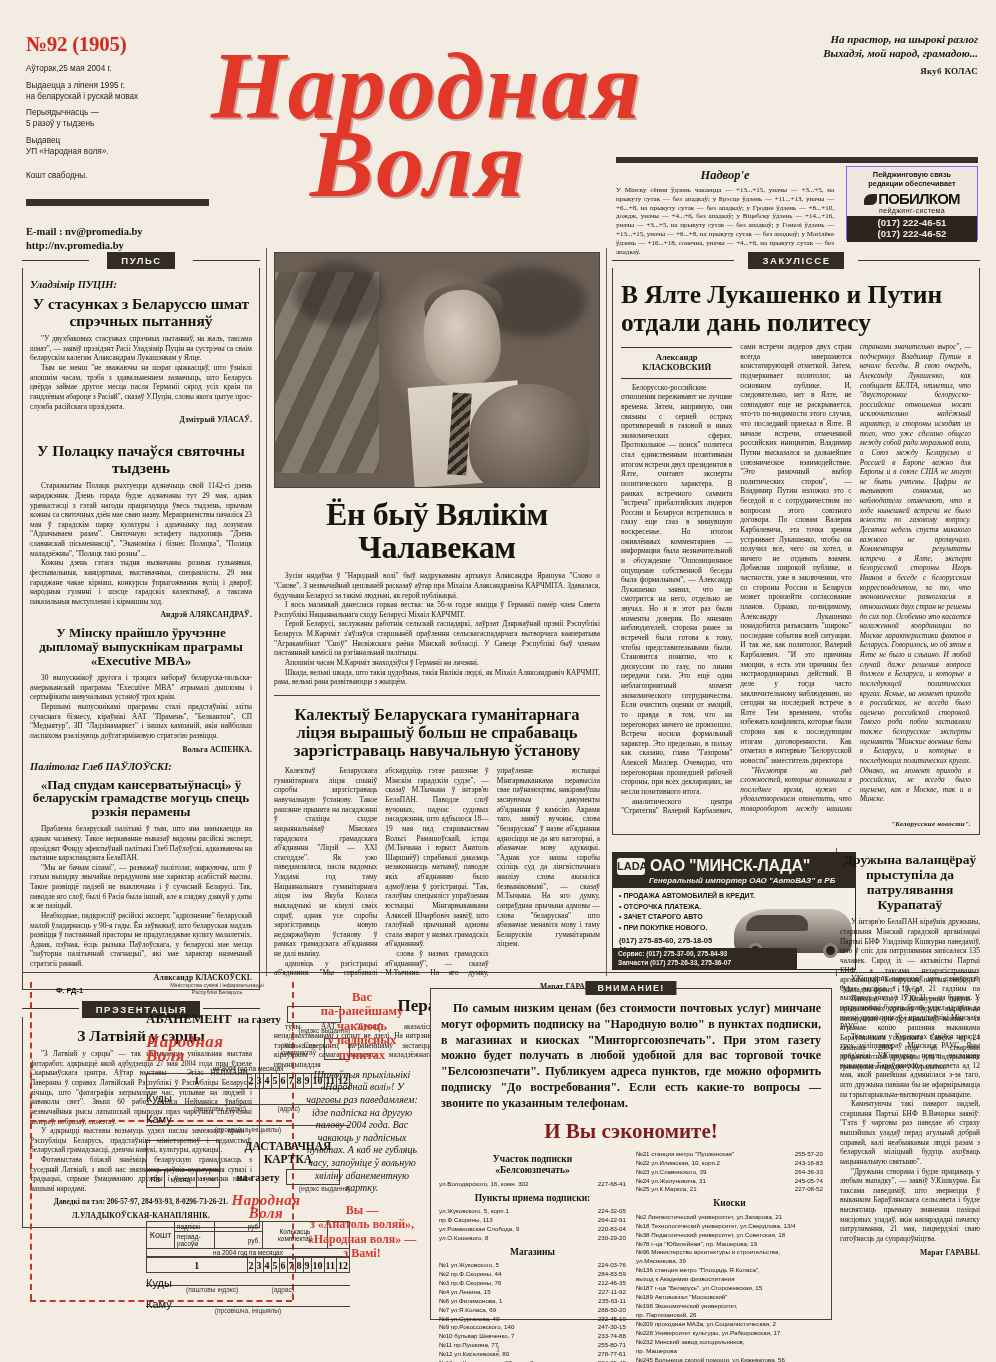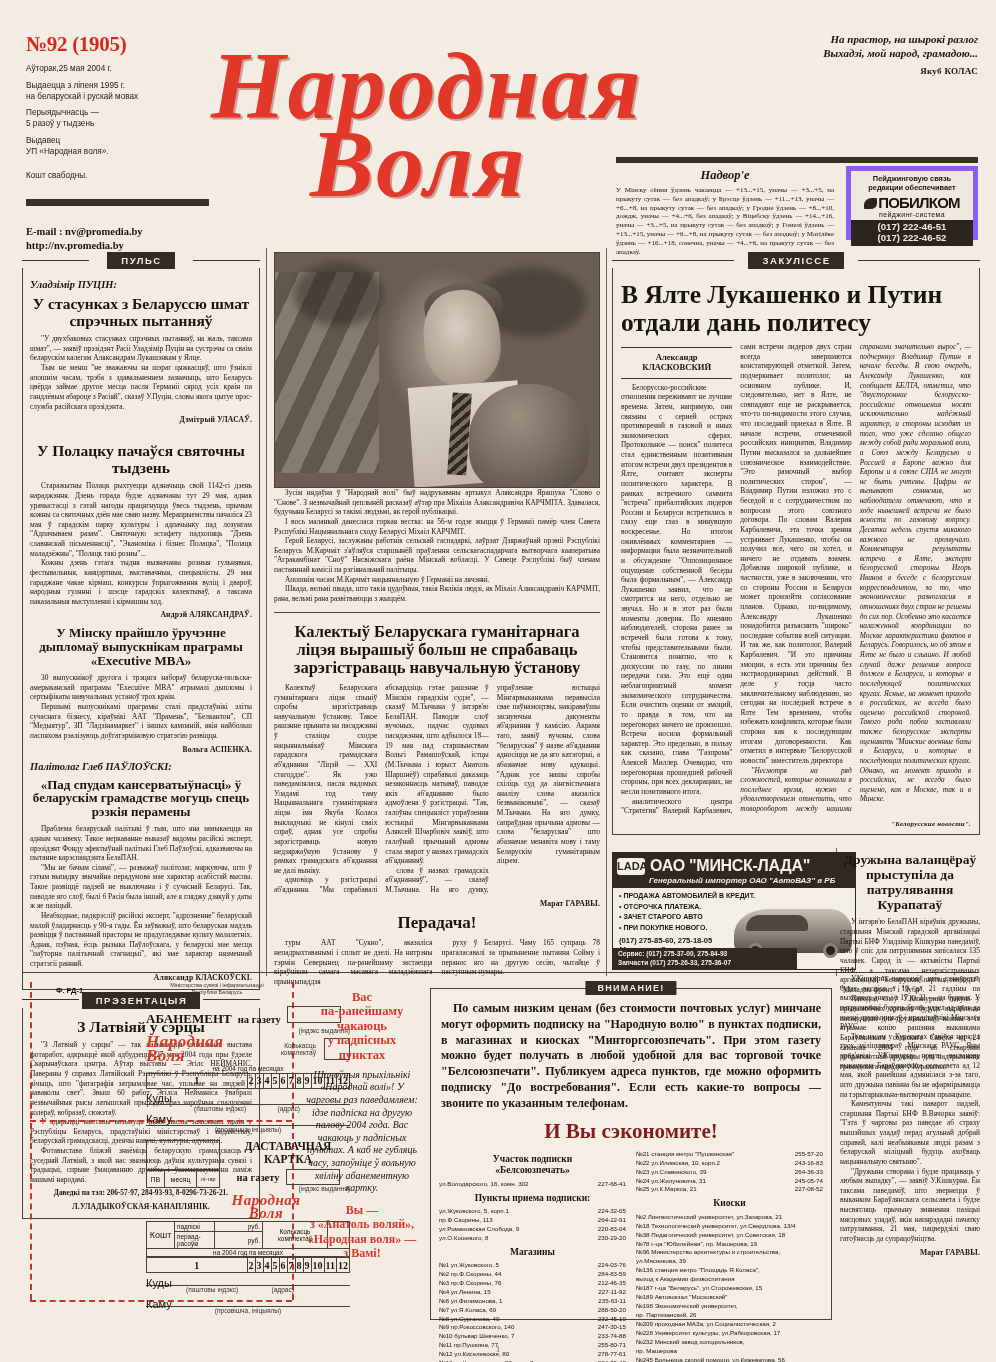--- a/index.html
+++ b/index.html
@@ -42,21 +42,21 @@
     font-family:"Liberation Serif", serif; font-style:italic; font-weight:bold; font-size:11px; line-height:1.3; }
   .mh-epi-author { margin-top:5px; font-size:9px; font-style:normal; letter-spacing:.3px; }
 
   
   .weather { position:absolute; left:616px; top:168px; width:218px; }
   .weather h3 { margin:0 0 3px 0; text-align:center; font-style:italic; font-size:12.5px; font-weight:bold; }
   .weather p { margin:0; font-size:7px; line-height:1.26; text-align:justify; }
   .weather .src { text-align:right; font-style:italic; font-size:6.5px; margin-top:3px; color:#4b4038;}
 
   
-  .pager-ad { position:absolute; left:846px; top:166px; width:132px; height:74px; border:5px solid #8b5cf6; background:#efe8df;}
+  .pager-ad { position:absolute; left:846px; top:166px; width:132px; height:74px; border:1px solid #8b5cf6; background:#efe8df;}
   .pager-ad .pa-top { text-align:center; font-family:"Liberation Sans", sans-serif; font-size:7.4px; line-height:1.25; padding:3px 2px 0; font-weight:600;}
   .pager-ad .pa-logo { text-align:center; font-family:"Liberation Sans", sans-serif; font-weight:bold; font-size:15px; letter-spacing:-.8px; margin-top:1px; position:relative;}
   .pager-ad .pa-logo .swoosh { display:inline-block; width:13px; height:11px; background:#2b241f; border-radius:60% 8% 50% 8%; vertical-align:-1px; margin-right:1px;}
   .pager-ad .pa-sub { text-align:center; font-family:"Liberation Sans", sans-serif; font-size:7px; letter-spacing:.4px; }
   .pager-ad .pa-phone { background:#2b241f; color:#f2ece3; font-family:"Liberation Sans", sans-serif; font-weight:bold; font-size:9.6px; text-align:center; padding:1px 0 2px; line-height:1.25; margin-top:2px;}
 
   .mh-bottom-rule { position:absolute; left:616px; top:157px; width:362px; height:6px; background:#37302b; }
 
   
   .sect-tab {
@@ -284,21 +284,21 @@
       <div style="margin-top:7px;">
         <div class="kicker">Палітолаг Глеб ПАЎЛОЎСКІ:</div>
         <h2 class="hl sm">«Пад спудам кансерватыўнасці» ў беларускім грамадстве могуць спець рэзкія перамены</h2>
         <p class="body">Праблема беларускай палітыкі ў тым, што яна замыкаецца на адным чалавеку. Такое меркаванне выказаў вядомы расійскі эксперт, прэзідэнт Фонду эфектыўнай палітыкі Глеб Паўлоўскі, адказваючы на пытанне карэспандэнта БелаПАН.</p>
         <p class="body">"Мы не бачым сіламі", — разважаў палітолаг, мяркуючы, што ў гэтым выпадку звычайна перадумова мае характар асабістай выспы. Такое развіццё падзей не выключана і ў сучаснай Беларусі. Так, паводле яго слоў, былі б Расія была іншай, але я гляджу дзякуй у даты ж яе пазіцый.</p>
         <p class="body">Неабходнае, падкрэсліў расійскі эксперт, "адрозненне" беларускай малой ўладарнасць у 90-я гады. Ён заўважыў, што беларуская мадэль развіцця ў пастаяннай прасторы не прадугледжвае культу малалетніх. Аднак, пэўная, ёсць рызыка Паўлоўскага, у беларускі мае месца "паўторна палітычнай стагнацыі", які мае характар нязменнай стратэгіі ранняй.</p>
         <div class="byline">Аляксандр КЛАСКОЎСКІ.</div>
       </div>
     </div>
 
-    <div class="tab-wrap w2" style="margin-top:0;">
+    <div class="tab-wrap w2" style="margin-top:9px;">
       <span class="sect-tab">ПРЭЗЕНТАЦЫЯ</span>
     </div>
     <div style="border:1px solid #4a423a;border-top:0;padding:5px 7px 7px;margin-top:-1px;">
       <h2 class="hl">З Латвіяй у сэрцы</h2>
       <p class="body">"З Латвіяй у сэрцы" — так называецца унікальная выстава фотаработ, адкрыццё якой адбудзецца 27 мая 2004 года пры ўдзеле Скарынаўскага цэнтра. Аўтар выставы — Эгілс НЕЙМАНІС, Павераны ў справах Латвійскай Рэспублікі ў Рэспубліцы Беларусь, лічыць, што "фатаграфія затрымлівае час, уплывае на людзей і наваколы свет". Звыш 60 работ Эгілса Нейманіса ўвабралі незвычайныя рысы латышскай прыроды праз чароўныя спалучэнні колераў, вобразаў, сюжэтаў.</p>
       <p class="body">У адкрыцці выставы возьмуць удзел паслы замежных краін у Рэспубліцы Беларусь, прадстаўнікі міністэрстваў і ведамстваў, беларускай грамадскасці, дзеячы навукі, культуры, адукацыі.</p>
       <p class="body">Фотавыстава бліжэй знаёміць беларускую грамадскасць з суседняй Латвіяй, з якой нас звязваюць даўнія культурныя сувязі і традыцыі, спрыяе ўмацаванню дружбы і ўзаемаразумення паміж нашымі народамі.</p>
       <p class="body" style="font-weight:bold;text-align:center;text-indent:0;margin-top:3px;">Даведкі па тэл: 206-57-97, 284-93-93, 8-0296-73-26-21.</p>
       <div class="byline" style="text-align:center;margin-top:5px;">Л.УЛАДЫКОЎСКАЯ-КАНАПЛЯНІК.</div>
     </div>
@@ -309,24 +309,25 @@
       <div class="seatrow"></div>
       <div class="blob" style="left:6%;top:4%;width:90px;height:64px;"></div>
       <div class="blob" style="right:4%;top:6%;width:110px;height:70px;"></div>
       <div class="hair"></div>
       <div class="face"></div>
       <div class="shirt"></div>
       <div class="tie"></div>
       <div class="fg-head"></div>
     </div>
 
+    <h1 class="big">Ён быў Вялікім Чалавекам</h1>
     <p class="body">Зусім нядаўна ў "Народнай волі" быў надрукаваны артыкул Аляксандра Ярашука "Слово о "Снове". З незвычайнай цеплынёй расказаў аўтар пра Міхаіла Аляксандравіча КАРЧМІТА. Здавалася, будучыня Беларусі за такімі людзьмі, як герой публікацыі.</p>
     <p class="body">І вось маланкай данеслася горкая вестка: на 56-м годзе жыцця ў Германіі памёр член Савета Рэспублікі Нацыянальнага сходу Беларусі Міхаіл КАРЧМІТ.</p>
     <p class="body">Герой Беларусі, заслужаны работнік сельскай гаспадаркі, лаўрэат Дзяржаўнай прэміі Рэспублікі Беларусь М.Карчміт з'яўляўся старшынёй праўлення сельскагаспадарчага вытворчага кааператыва "Агракамбінат "Сноў" Нясвіжскага раёна Мінскай вобласці. У Савеце Рэспублікі быў членам пастаяннай камісіі па рэгіянальнай палітыцы.</p>
-    <p class="body">Апошнім часам М.Карчміт нацыянальную ў Германіі на лячэнні.</p>
+    <p class="body">Апошнім часам М.Карчміт знаходзіўся ў Германіі на лячэнні.</p>
     <p class="body">Шкада, вельмі шкада, што такія цудоўныя, такія Вялікія людзі, як Міхаіл Аляксандравіч КАРЧМІТ, рана, вельмі рана развітваюцца з жыццём.</p>
 
     <div style="height:1px;background:#4a423a;margin:8px 0 0;"></div>
 
     <h2 class="mid">Калектыў Беларускага гуманітарнага ліцэя вырашыў больш не спрабаваць зарэгістраваць навучальную ўстанову</h2>
     <div class="c3">
       <p class="body">Калектыў Беларускага гуманітарнага ліцэя спыніў спробы зарэгістраваць навучальную ўстанову. Такое рашэнне прынята на пасяджэнні ў сталіцы сходзе нацыянальнікаў Мінскага гарадскога грамадскага аб'яднання "Ліцэй — XXI стагоддзе".
 
 Як ужо паведамлялася, пасля вядомых Уладамі год таму Нацыянальнага гуманітарнага ліцэя імя Якуба Коласа выкладчыкі не кінулі сваіх спраў, аднак усе спробы зарэгістраваць новую недзяржаўную ўстанову ў рамках грамадскага аб'яднання не далі выніку.</p>
       <p class="body">адмовіць у рэгістрацыі аб'яднання.

